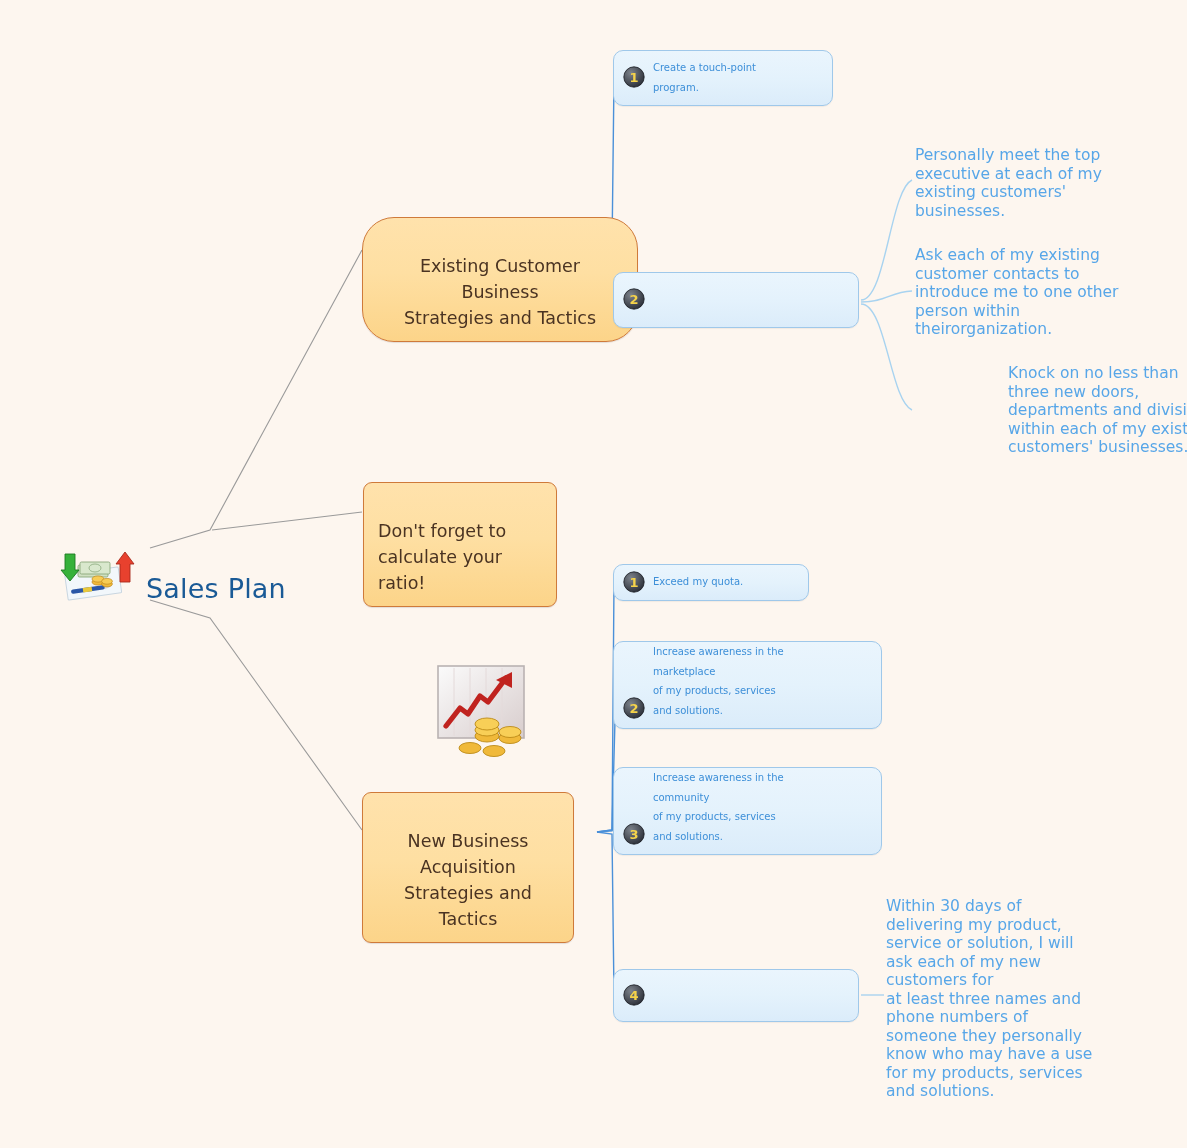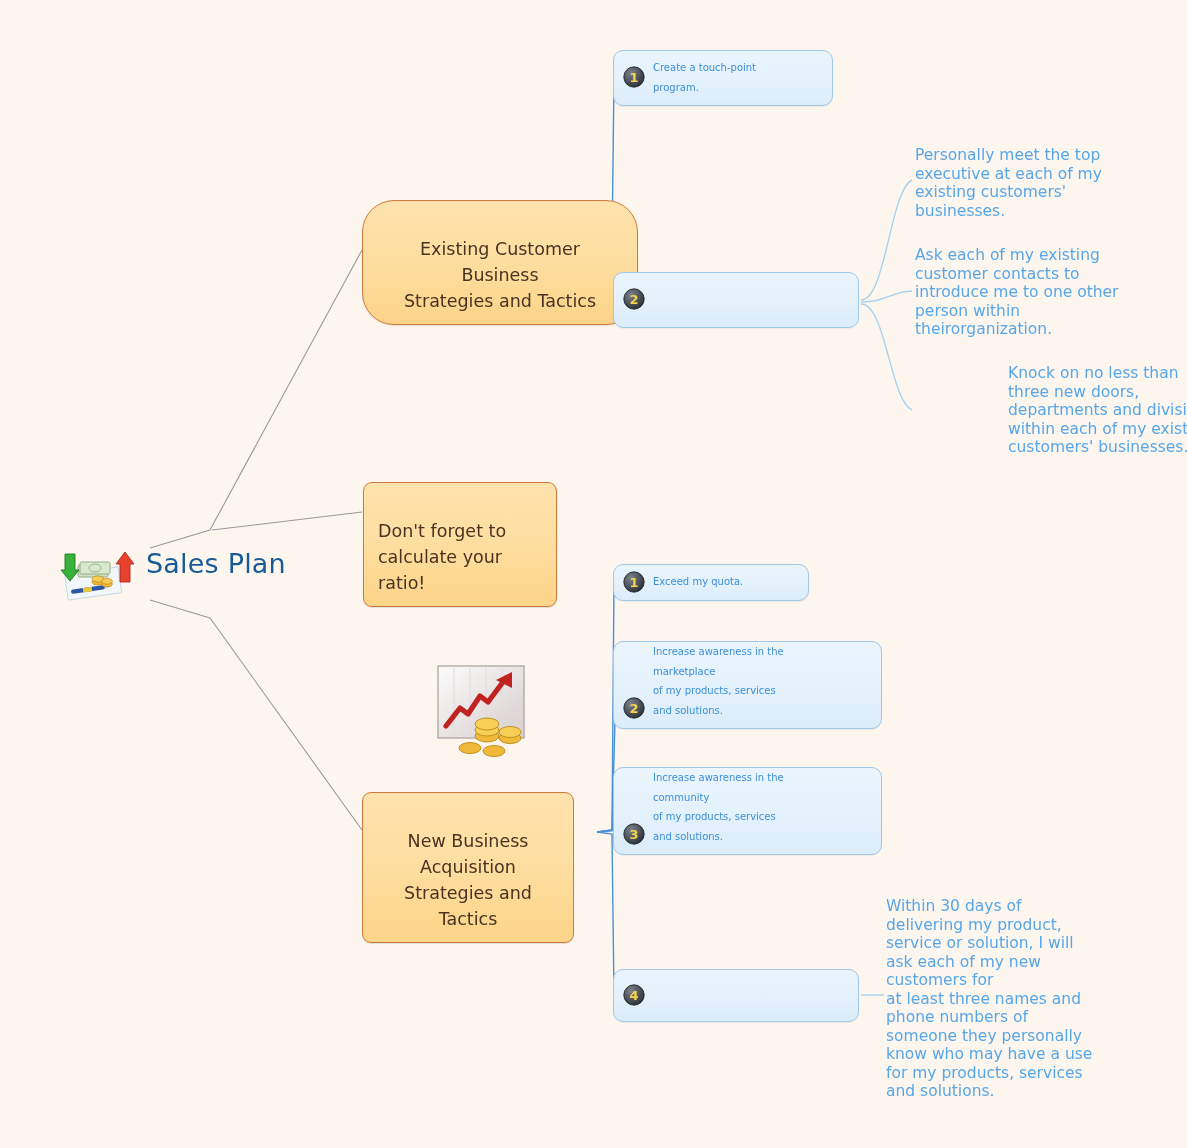--- a/index.html
+++ b/index.html
@@ -20,21 +20,21 @@
     left: 0; top: 0;
     width: 1187px;
     height: 1148px;
     pointer-events: none;
   }
 
   
   .central {
     position: absolute;
     display: flex;
-    align-items: flex-start;
+    align-items: flex-end;
     gap: 10px;
   }
   .central-label {
     font-size: 27px;
     color: #1a5a96;
     letter-spacing: 0.2px;
     white-space: nowrap;
   }
   .central-icon { width: 78px; height: 56px; display:block; }
 
@@ -158,21 +158,21 @@
         <polygon points="7,6 17,6 17,22 21,22 12,33 3,22 7,22" fill="#36b13a" stroke="#1e7a21" stroke-width="0.9"></polygon>
       </g>
 
       <g>
         <polygon points="62,34 62,16 58,16 67,4 76,16 72,16 72,34" fill="#e8412e" stroke="#a8291b" stroke-width="0.9"></polygon>
       </g>
     </svg>
     <div class="central-label">Sales Plan</div>
   </div>
 
-  <div class="main-topic" style="left:362px; top:200px; width:276px;border-radius:32px;">
+  <div class="main-topic" style="left:362px; top:217px; width:276px;border-radius:32px;">
     <span>Existing Customer
 Business
 Strategies and Tactics</span>
   </div>
 
   <div class="main-topic" style="left:362px; top:792px; width:212px;">
     <span>New Business
 Acquisition
 Strategies and Tactics</span>
   </div>

